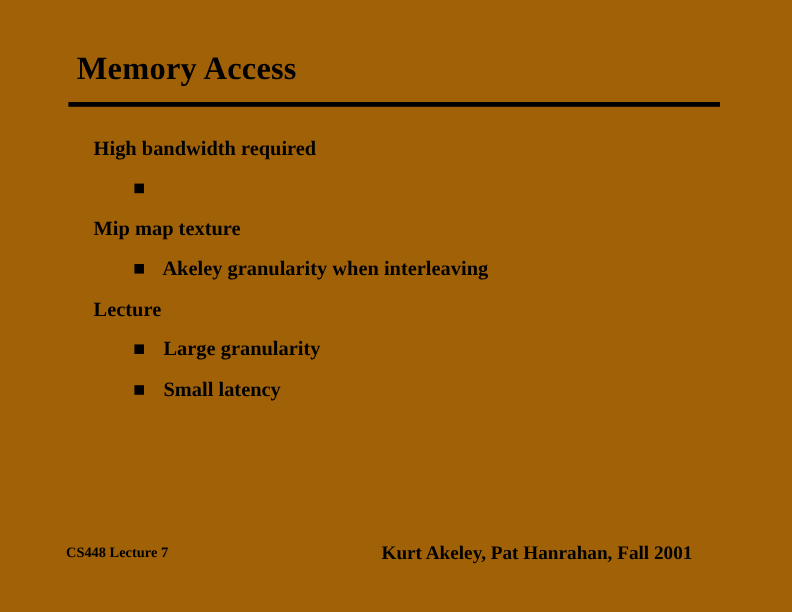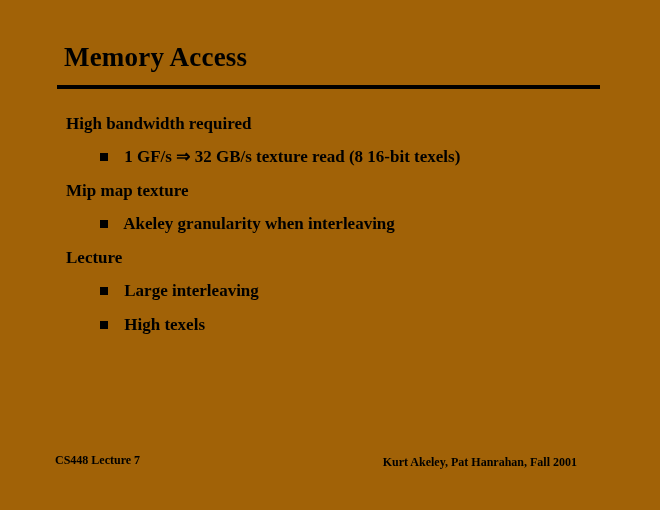--- a/index.html
+++ b/index.html
@@ -32,20 +32,21 @@
     width: 543px;
     height: 4px;
     background: #000000;
   }
   .line {
     position: absolute;
     font-size: 17px;
     font-weight: bold;
     line-height: 22px;
     white-space: nowrap;
+    margin-left: 12px;
   }
   .l1 { left: 66px; }
   .l2 { left: 100px; }
   .t0 { top: 113px; }
   .t1 { top: 146px; }
   .t2 { top: 180px; }
   .t3 { top: 213px; }
   .t4 { top: 247px; }
   .t5 { top: 280px; }
   .t6 { top: 314px; }
@@ -63,21 +64,21 @@
     top: 452px;
     font-size: 12px;
     font-weight: bold;
     line-height: 16px;
     white-space: nowrap;
   }
   .footer-right {
     position: absolute;
     right: 83px;
     top: 454px;
-    font-size: 12px;
+    font-size: 16px;
     font-weight: bold;
     line-height: 16px;
     white-space: nowrap;
   }
 </style>
 </head>
 <body>
 
 <div class="slide">
 
@@ -86,44 +87,43 @@
   <div class="rule"></div>
 
   <div class="content">
 
     <div class="line l1 t0">
       <span>High bandwidth required</span>
     </div>
 
     <div class="line l2 t1">
       <span class="sq"></span>
-      <span>1 GF/s ⇒ 32 GB/s texture read (8 16-bit texels)</span>
     </div>
 
     <div class="line l1 t2">
       <span>Mip map texture</span>
     </div>
 
     <div class="line l2 t3">
       <span class="sq"></span>
       <span>Akeley granularity when interleaving</span>
     </div>
 
     <div class="line l1 t4">
       <span>Lecture</span>
     </div>
 
     <div class="line l2 t5">
       <span class="sq"></span>
-      <span>Large interleaving</span>
+      <span>Large granularity</span>
     </div>
 
     <div class="line l2 t6">
       <span class="sq"></span>
-      <span>High texels</span>
+      <span>Small latency</span>
     </div>
 
   </div>
 
   <div class="footer-left">CS448 Lecture 7</div>
 
   <div class="footer-right">Kurt Akeley, Pat Hanrahan, Fall 2001</div>
 
 </div>
 

